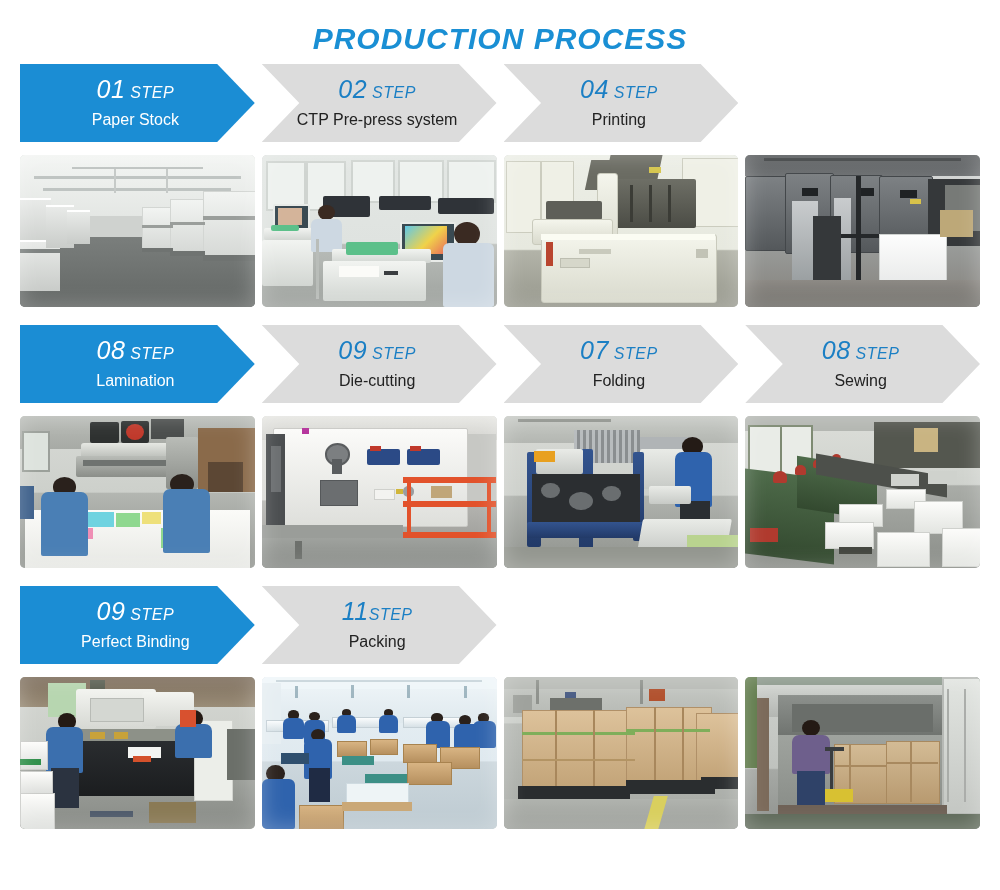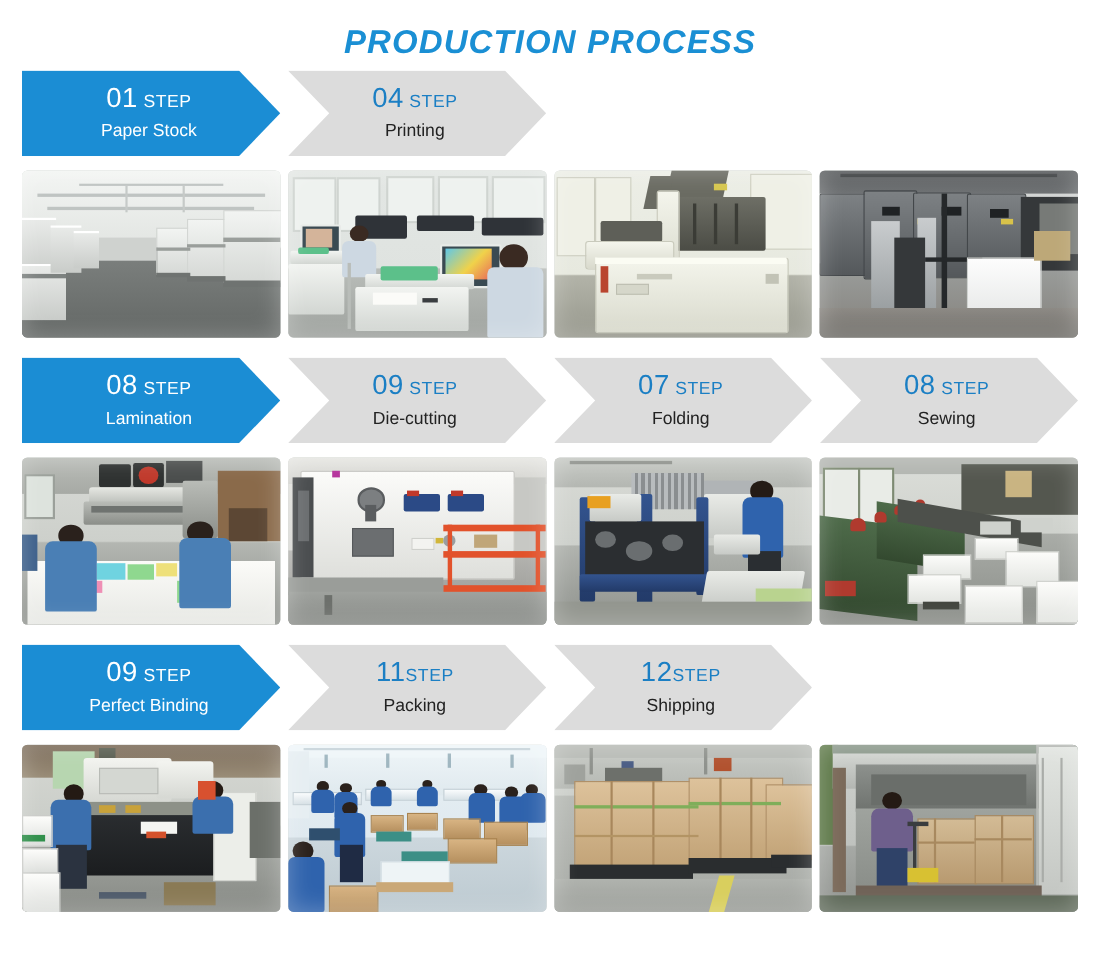--- a/index.html
+++ b/index.html
@@ -71,20 +71,21 @@
   }
   .step.gray {
     background: #dcdcdc;
     -webkit-clip-path: polygon(0 0, 84% 0, 100% 50%, 84% 100%, 0 100%, 16% 50%);
     clip-path: polygon(0 0, 84% 0, 100% 50%, 84% 100%, 0 100%, 16% 50%);
   }
   .step-top {
     line-height: 1;
     margin-bottom: 9px;
     white-space: nowrap;
+    font-style: italic;
   }
   .step-num {
     font-size: 25px;
     font-weight: normal;
     letter-spacing: 0.5px;
   }
   .step-word {
     font-size: 16px;
     letter-spacing: 0.5px;
   }
@@ -248,20 +249,26 @@
 
   <div class="row-steps">
 
     <div class="step blue">
       <div class="step-top">
         <span class="step-num">01</span><span class="step-word"> STEP</span>
       </div>
       <div class="step-label">Paper Stock</div>
     </div>
 
+    <div class="step gray">
+      <div class="step-top">
+        <span class="step-num">02</span><span class="step-word"> STEP</span>
+      </div>
+      <div class="step-label">CTP Pre-press system</div>
+    </div>
 
 
     <div class="step gray">
       <div class="step-top">
         <span class="step-num">04</span><span class="step-word"> STEP</span>
       </div>
       <div class="step-label">Printing</div>
     </div>
   </div>
 
@@ -540,26 +547,20 @@
     </div>
 
 
     <div class="step gray">
       <div class="step-top">
         <span class="step-num">11</span><span class="step-word">STEP</span>
       </div>
       <div class="step-label">Packing</div>
     </div>
 
-    <div class="step gray">
-      <div class="step-top">
-        <span class="step-num">12</span><span class="step-word">STEP</span>
-      </div>
-      <div class="step-label">Shipping</div>
-    </div>
   </div>
 
   <div class="row-photos">
 
     <div class="photo">
       <div class="scene p9">
         <div class="b" style="left:0;top:0;width:100%;height:20%;background:linear-gradient(#7a6a58,#9a8d78);"></div>
         <div class="b win" style="left:12%;top:4%;width:16%;height:22%;"></div>
         <div class="b" style="left:30%;top:2%;width:6%;height:14%;background:#5a5f52;"></div>
         <div class="b top" style="left:24%;top:8%;width:34%;height:26%;"></div>

